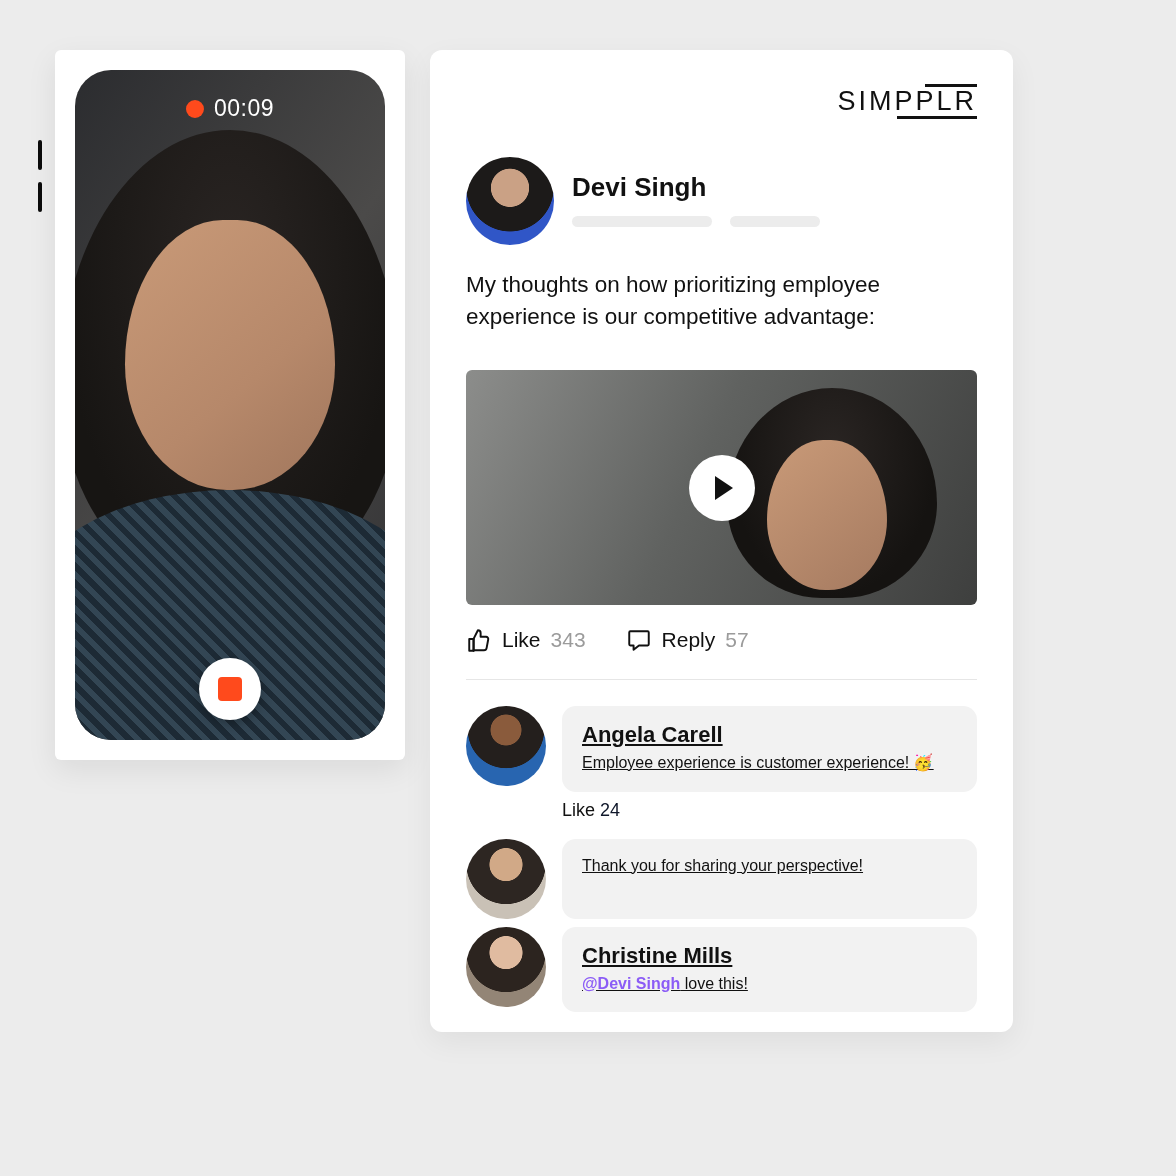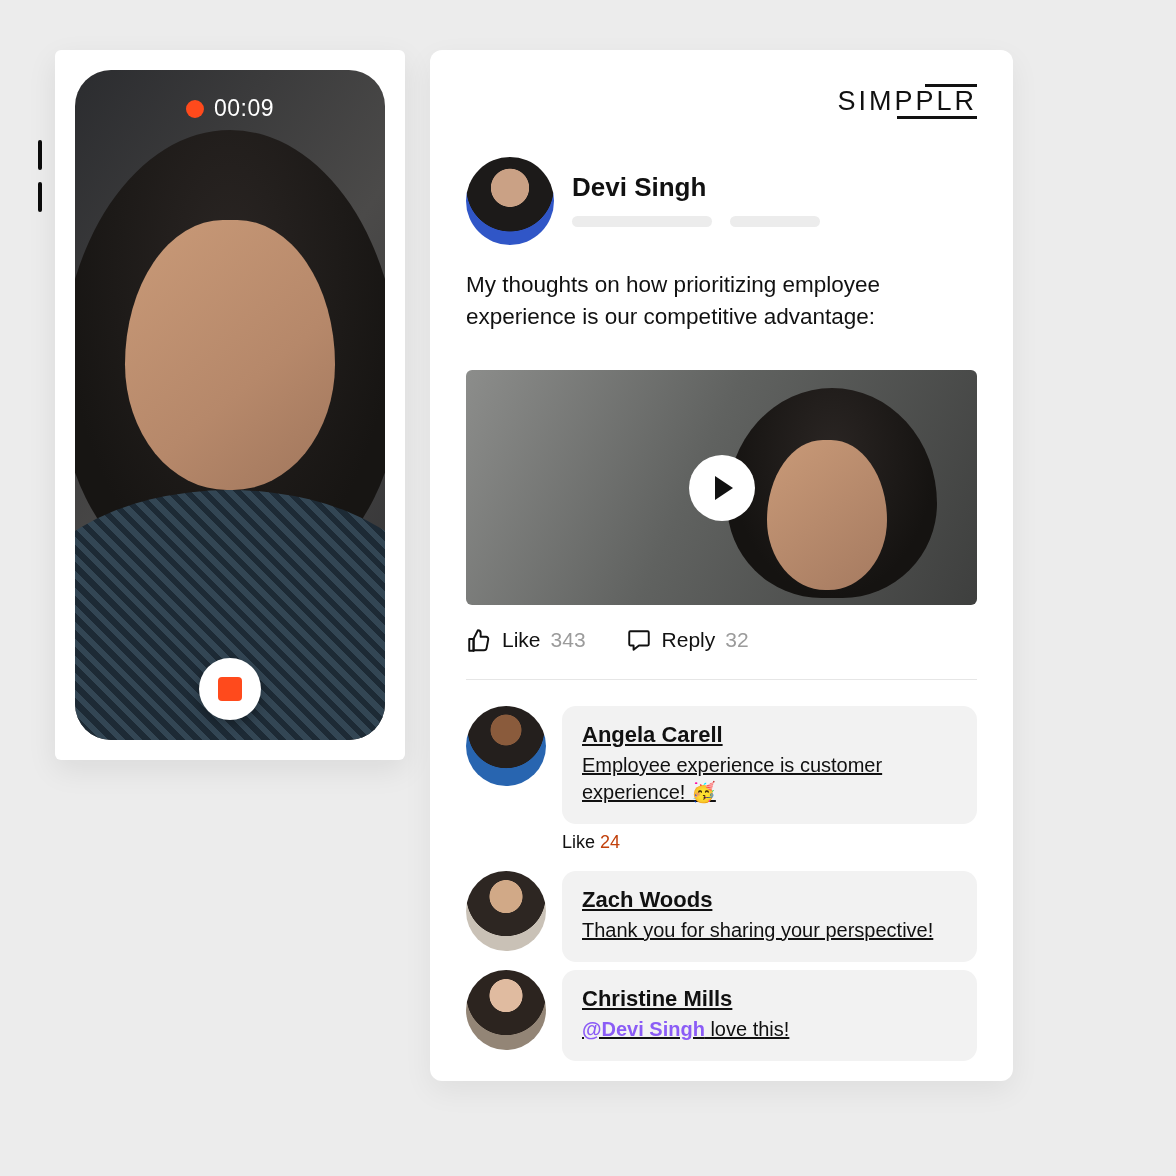--- a/index.html
+++ b/index.html
@@ -173,27 +173,27 @@
   }
   .c-av-1{ background: radial-gradient(circle at 50% 30%, #8a5b3c 0 22%, #241f1d 23% 55%, #2865b0 56% 100%);}
   .c-av-2{ background: radial-gradient(circle at 50% 32%, #d1a987 0 24%, #2d2622 25% 58%, #c9c1b6 59% 100%);}
   .c-av-3{ background: radial-gradient(circle at 50% 32%, #e0bba0 0 24%, #2c241f 25% 58%, #938576 59% 100%);}
   .bubble{
     flex:1; background:#f2f2f2; border-radius:14px;
     padding:16px 20px 18px 20px;
     text-decoration:underline;
   }
   .bubble .name{font-size:22px;font-weight:700;margin-bottom:4px;}
-  .bubble .text{font-size:20px;line-height:1.35;}
+  .bubble .text{font-size:16px;line-height:1.35;}
   .mention{color:#8b5cf6;font-weight:700;}
   .c-like{
     margin-left:96px; font-size:18px; color:#111;
     margin-bottom:18px;
   }
-  .c-like .cnt{color:#c2410c;}
+  .c-like .cnt{color:#0f172a;}
 </style>
 </head>
 <body>
 
 <div class="side-tick tick1"></div>
 <div class="side-tick tick2"></div>
 
 <div class="phone">
   <div class="phone-screen">
     <div class="portrait">
@@ -250,40 +250,39 @@
       <span>Like</span>
       <span class="count">343</span>
     </div>
     <div class="action">
       <span class="icon">
         <svg viewBox="0 0 24 24" fill="none" stroke="#111" stroke-width="1.8" stroke-linecap="round" stroke-linejoin="round">
           <path d="M20 4H4a1 1 0 0 0-1 1v11a1 1 0 0 0 1 1h3v4l5-4h8a1 1 0 0 0 1-1V5a1 1 0 0 0-1-1z"></path>
         </svg>
       </span>
       <span>Reply</span>
-      <span class="count">32</span>
+      <span class="count">57</span>
     </div>
   </div>
 
   <div class="comment-row">
     <div class="c-avatar c-av-1"></div>
     <div class="bubble">
       <div class="name">Angela Carell</div>
       <div class="text">Employee experience is customer experience! 🥳</div>
     </div>
   </div>
   <div class="c-like">
     <span>Like</span>
     <span class="cnt">24</span>
   </div>
 
   <div class="comment-row">
     <div class="c-avatar c-av-2"></div>
     <div class="bubble">
-      <div class="name">Zach Woods</div>
       <div class="text">Thank you for sharing your perspective!</div>
     </div>
   </div>
 
   <div class="comment-row" style="margin-bottom:0;">
     <div class="c-avatar c-av-3"></div>
     <div class="bubble">
       <div class="name">Christine Mills</div>
       <div class="text">
         <span class="mention">@Devi Singh</span><span> love this!</span>

